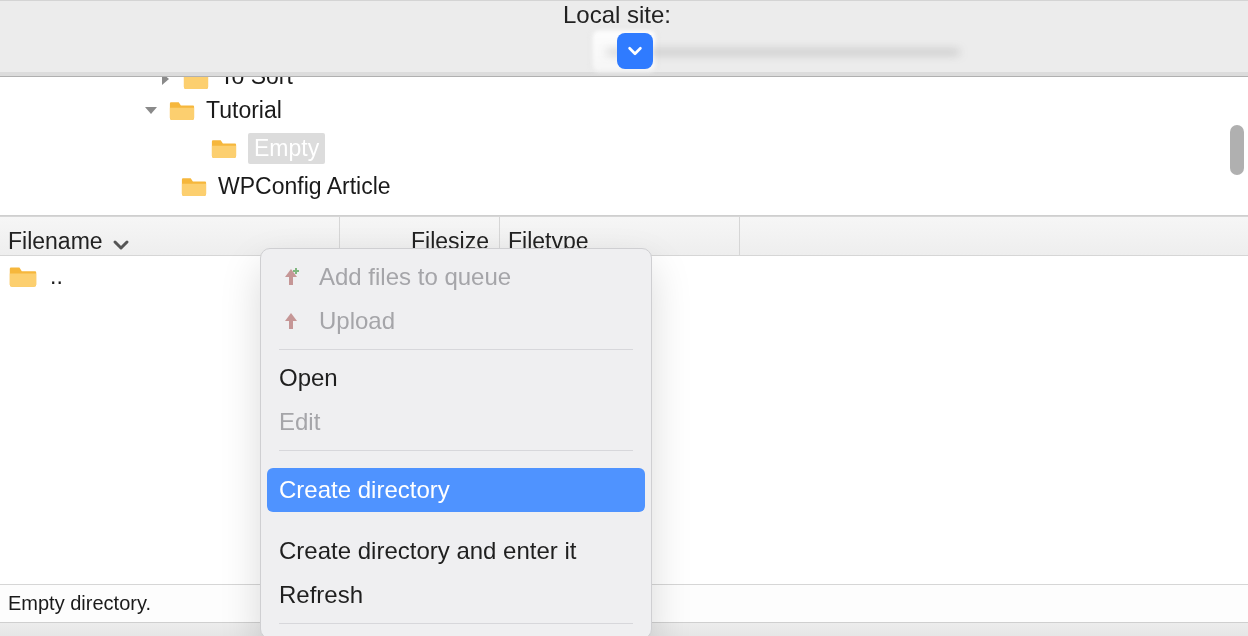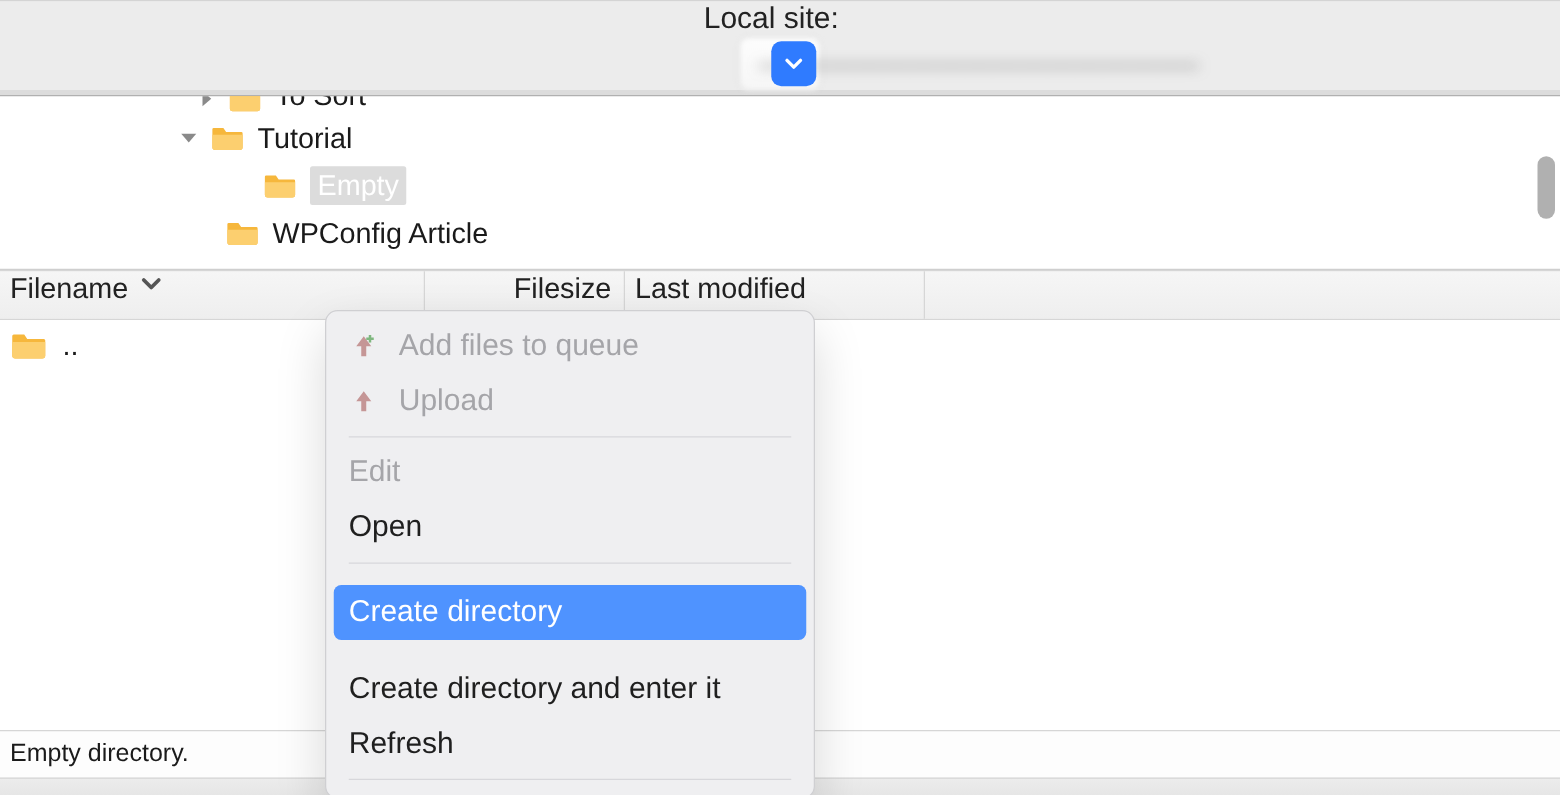--- a/index.html
+++ b/index.html
@@ -94,21 +94,21 @@
   
   .col-row {
     display: flex;
     height: 40px;
     background: linear-gradient(#f6f6f6,#eeeeee);
     border-top: 1px solid #d6d6d6;
     border-bottom: 1px solid #d6d6d6;
     font-size: 23px;
   }
   .col {
-    display:flex; align-items:flex-start;
+    display:flex; align-items:flex-end;
     padding: 0 8px;
     border-right: 1px solid #d6d6d6;
     color: #222;
   }
   .col-sort svg { width: 20px; height: 20px; margin-left: 8px; color:#555; }
   .col-size { justify-content: flex-end; padding-right: 10px; }
 
   
   .list-area {
     height: 328px;
@@ -268,21 +268,21 @@
   <div class="col col-sort" style="width:340px">
     <span>Filename</span>
     <svg>
         <use href="#sym-chevron-down-wide"></use>
       </svg>
   </div>
   <div class="col col-size" style="width:160px">
     <span>Filesize</span>
   </div>
   <div class="col" style="width:240px">
-    <span>Last modified</span>
+    <span>Filetype</span>
   </div>
   <div class="col" style="flex:1; border-right:none"></div>
 </div>
 
 <div class="list-area">
   <div class="list-row">
     <svg class="folder-icon">
         <use href="#sym-folder"></use>
       </svg>
     <span>..</span>
@@ -305,25 +305,25 @@
   </div>
   <div class="menu-item has-icon disabled">
     <span class="mi-icon">
       <svg width="20" height="20" style="color:#c59696">
           <use href="#sym-arrow-up"></use>
         </svg>
     </span>
     <span>Upload</span>
   </div>
   <div class="menu-sep"></div>
+  <div class="menu-item no-icon">
+    <span>Open</span>
+  </div>
   <div class="menu-item no-icon disabled">
     <span>Edit</span>
-  </div>
-  <div class="menu-item no-icon">
-    <span>Open</span>
   </div>
   <div class="menu-sep"></div>
   <div class="menu-item highlight">
     <span>Create directory</span>
   </div>
   <div class="menu-item no-icon">
     <span>Create directory and enter it</span>
   </div>
   <div class="menu-item no-icon">
     <span>Refresh</span>

